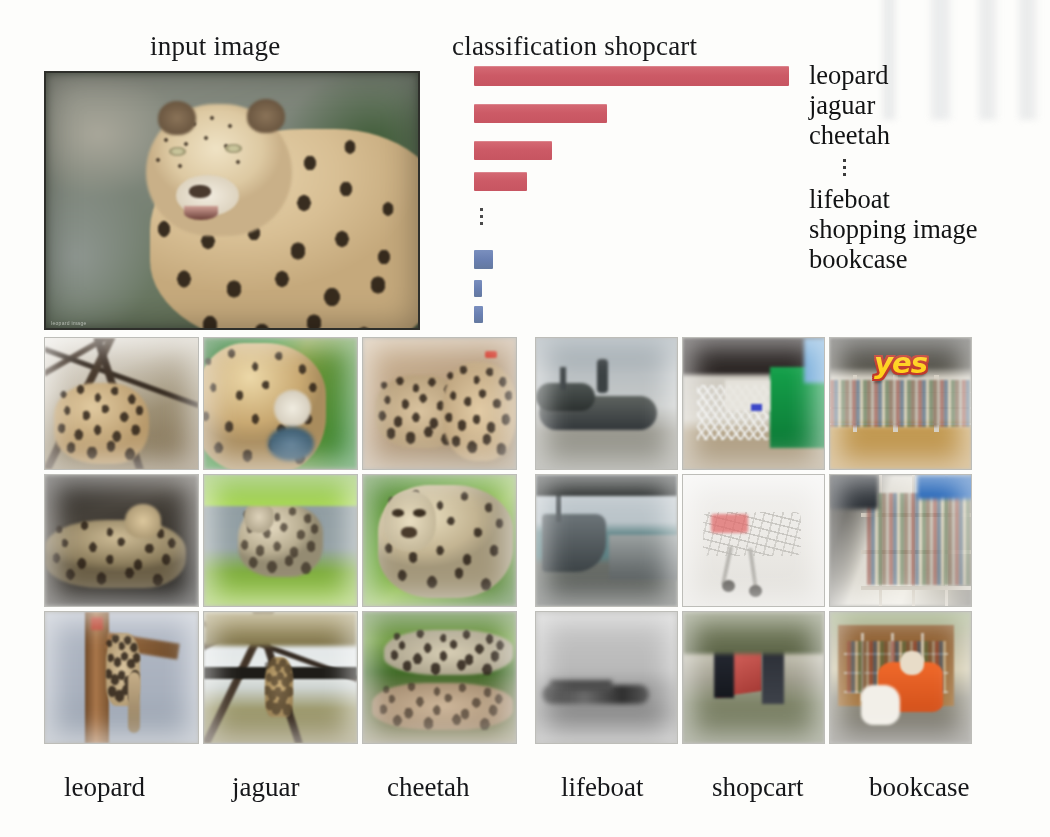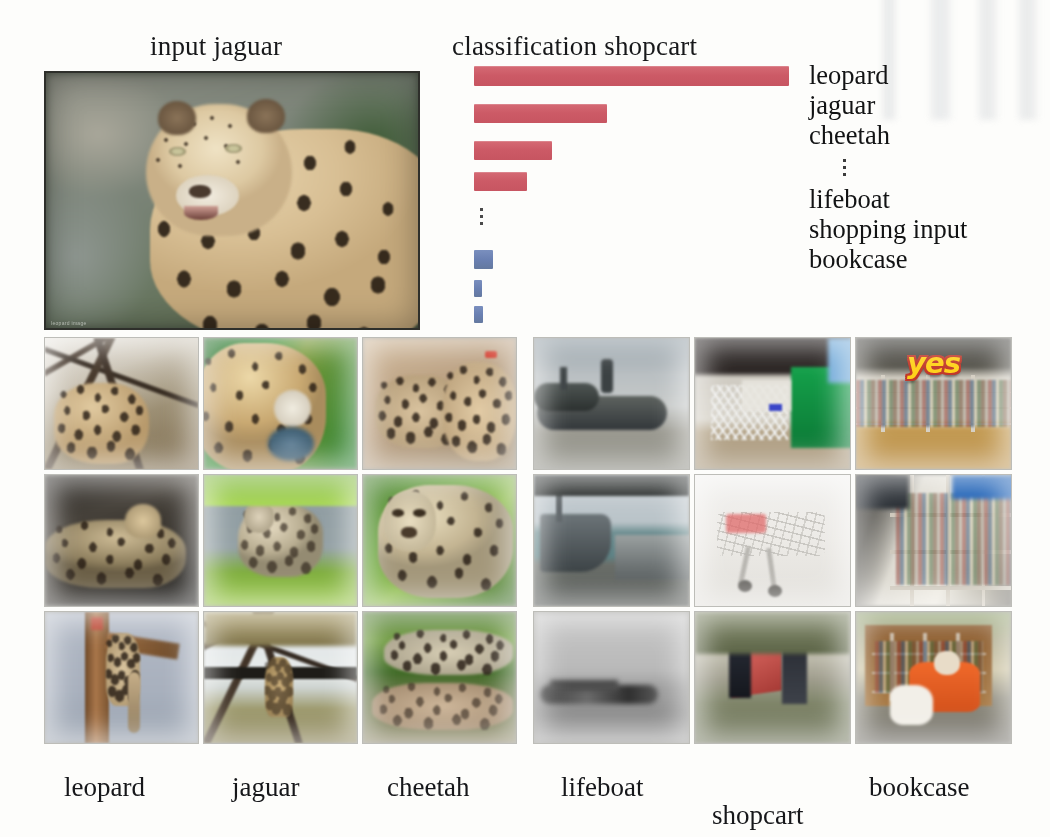--- a/index.html
+++ b/index.html
@@ -148,21 +148,21 @@
   
   .grid{position:absolute;left:44px;top:337px;width:968px;}
   .grid-row{display:flex;gap:0;margin-bottom:4px;}
   .half{display:flex;gap:4px;}
   .half.left{width:486px;}
   .half.right{width:482px;margin-left:10px;}
   .tile{
     width:155px;height:133px;overflow:hidden;position:relative;
     border:1px solid #bdbdb8;box-sizing:border-box;background:#8d8d87;
   }
-  .half.right .tile{width:157px;}
+  .half.right .tile{width:143px;}
   .tile .sk{position:absolute;inset:0;}
 
   .spotfield{position:absolute;inset:-10%;
     background-image:
       radial-gradient(5px 6px at 10% 14%,#241a12 60%,rgba(0,0,0,0) 62%),
       radial-gradient(6px 7px at 28% 8%,#241a12 60%,rgba(0,0,0,0) 62%),
       radial-gradient(5px 7px at 46% 18%,#241a12 60%,rgba(0,0,0,0) 62%),
       radial-gradient(6px 7px at 64% 10%,#241a12 60%,rgba(0,0,0,0) 62%),
       radial-gradient(6px 8px at 82% 20%,#241a12 60%,rgba(0,0,0,0) 62%),
       radial-gradient(5px 7px at 14% 34%,#241a12 60%,rgba(0,0,0,0) 62%),
@@ -217,21 +217,21 @@
   .softedge{position:absolute;inset:0;pointer-events:none;
     box-shadow:inset 0 0 26px 10px rgba(255,255,255,.55);}
 </style>
 </head>
 <body>
 
 <div class="stage">
 
   <div class="ghost"></div>
 
-  <div class="hd" id="h-input">input jaguar</div>
+  <div class="hd" id="h-input">input image</div>
   <div class="hd" id="h-resp">classification shopcart</div>
 
   <div class="inputimg">
     <div class="ii-layer ii-bg"></div>
     <div class="ii-layer ii-body"></div>
     <div class="ii-layer ii-spots"></div>
     <div class="ii-layer ii-head"></div>
     <div class="ii-layer ii-headspots"></div>
     <div class="ii-ear l"></div>
       <div class="ii-ear r"></div>
@@ -264,21 +264,21 @@
   <div class="labels">
     <div class="lbl">leopard</div>
     <div class="lbl">jaguar</div>
     <div class="lbl">cheetah</div>
     <div class="lbl-dots">
       <i></i>
         <i></i>
         <i></i>
     </div>
     <div class="lbl">lifeboat</div>
-    <div class="lbl">shopping input</div>
+    <div class="lbl">shopping image</div>
     <div class="lbl">bookcase</div>
   </div>
 
   <div class="grid">
 
     <div class="grid-row">
       <div class="half left">
 
         <div class="tile">
           <div class="sk" style="background:linear-gradient(160deg,#e9e6e0 0%,#cdc6b8 30%,#9c8f74 60%,#7c6a4c 100%);"></div>
@@ -477,17 +477,17 @@
       </div>
     </div>
 
   </div>
 
   <div class="catrow">
     <div class="cat" style="left:64px;">leopard</div>
     <div class="cat" style="left:232px;">jaguar</div>
     <div class="cat" style="left:387px;">cheetah</div>
     <div class="cat" style="left:561px;">lifeboat</div>
-    <div class="cat" style="left:712px;margin-top:28px;">shopcart</div>
+    <div class="cat" style="left:712px;">shopcart</div>
     <div class="cat" style="left:869px;">bookcase</div>
   </div>
 
 </div>
 
 </body></html>

